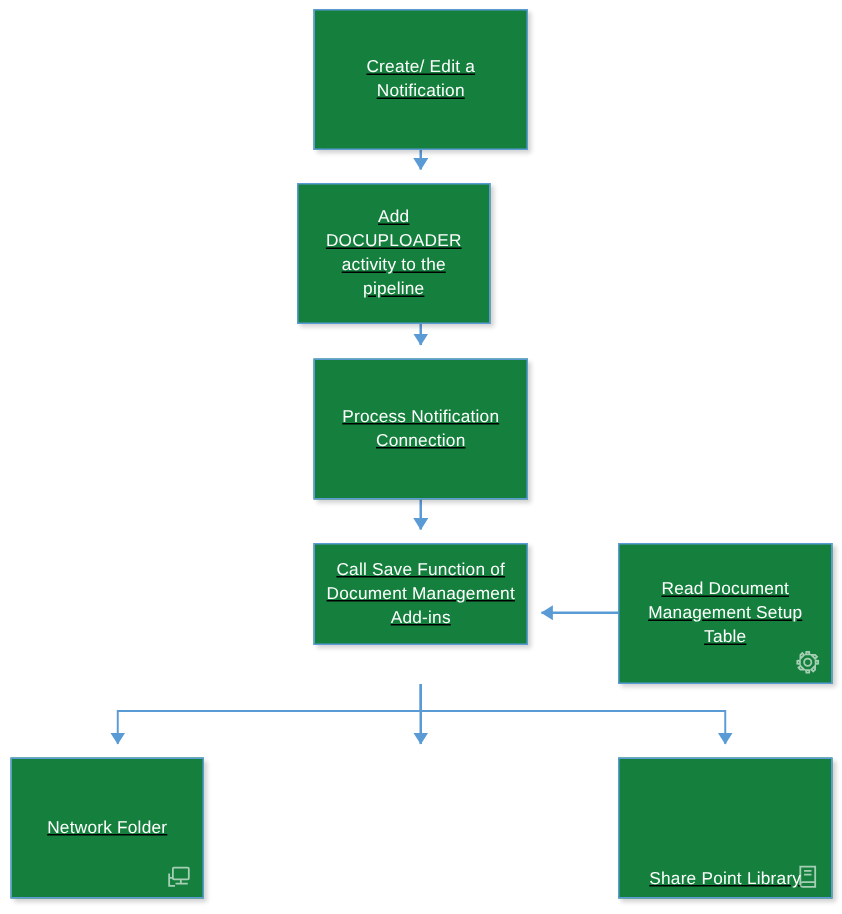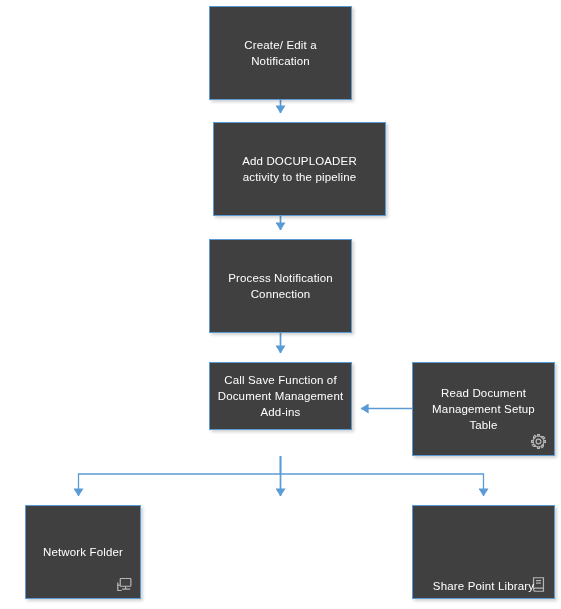--- a/index.html
+++ b/index.html
@@ -24,27 +24,28 @@
     top: 0;
     width: 561px;
     height: 609px;
     z-index: 1;
   }
   
   .node {
     position: absolute;
     z-index: 2;
     box-sizing: border-box;
-    background: #404040;
+    background: #15803d;
     border: 1px solid #5B9BD5;
     display: flex;
     align-items: center;
     justify-content: center;
     box-shadow: 2px 2px 3px rgba(0,0,0,0.18);
     padding: 4px 7px;
+    text-decoration: underline;
   }
   .node-label {
     color: #ffffff;
     font-size: 11.5px;
     line-height: 16px;
     text-align: center;
     letter-spacing: 0.15px;
     white-space: pre-line;
     user-select: none;
   }
@@ -100,21 +101,21 @@
     <g>
       <line x1="280.5" y1="456" x2="280.5" y2="496" stroke="#5B9BD5" stroke-width="1.7" marker-end="url(#arrowDown)"></line>
     </g>
   </svg>
 
   <div class="node" style="left:209px; top:6px; width:143px; height:94px;">
     <span class="node-label">Create/ Edit a
 Notification</span>
   </div>
 
-  <div class="node" style="left:213px; top:122px; width:173px; height:94px;">
+  <div class="node" style="left:198px; top:122px; width:129px; height:94px;">
     <span class="node-label">Add DOCUPLOADER
 activity to the pipeline</span>
   </div>
 
   <div class="node" style="left:209px; top:239px; width:143px; height:94px;">
     <span class="node-label">Process Notification
 Connection</span>
   </div>
 
   <div class="node" style="left:209px; top:362px; width:143px; height:68px;">
@@ -135,21 +136,21 @@
         <path d="M2.2 12 L2.2 13.3 L4.6 13.6 L4.6 10.4 L2.2 10.7 Z"></path>
         <path d="M21.8 12 L21.8 13.3 L19.4 13.6 L19.4 10.4 L21.8 10.7 Z"></path>
         <path d="M5.1 5.1 L6.9 3.3 L8.6 5.1 L5.1 8.6 Z"></path>
         <path d="M18.9 18.9 L17.1 20.7 L15.4 18.9 L18.9 15.4 Z"></path>
         <path d="M5.1 18.9 L3.3 17.1 L5.1 15.4 L8.6 18.9 Z"></path>
         <path d="M18.9 5.1 L20.7 6.9 L18.9 8.6 L15.4 5.1 Z"></path>
       </svg>
     </span>
   </div>
 
-  <div class="node" style="left:25px; top:505px; width:116px; height:94px;">
+  <div class="node" style="left:7px; top:505px; width:129px; height:94px;">
     <span class="node-label">Network Folder</span>
     <span class="node-icon">
       <svg viewBox="0 0 24 24" width="17" height="17" fill="none" stroke="#ffffff" stroke-width="1.7">
         <rect x="6" y="3.5" width="15" height="11" rx="1"></rect>
         <path d="M13.5 14.5 L13.5 18.5"></path>
         <path d="M8.5 18.5 L20 18.5"></path>
         <path d="M2.5 9 L2.5 20.5 L8 20.5"></path>
         <path d="M2.5 13 L5.5 13"></path>
       </svg>
     </span>

